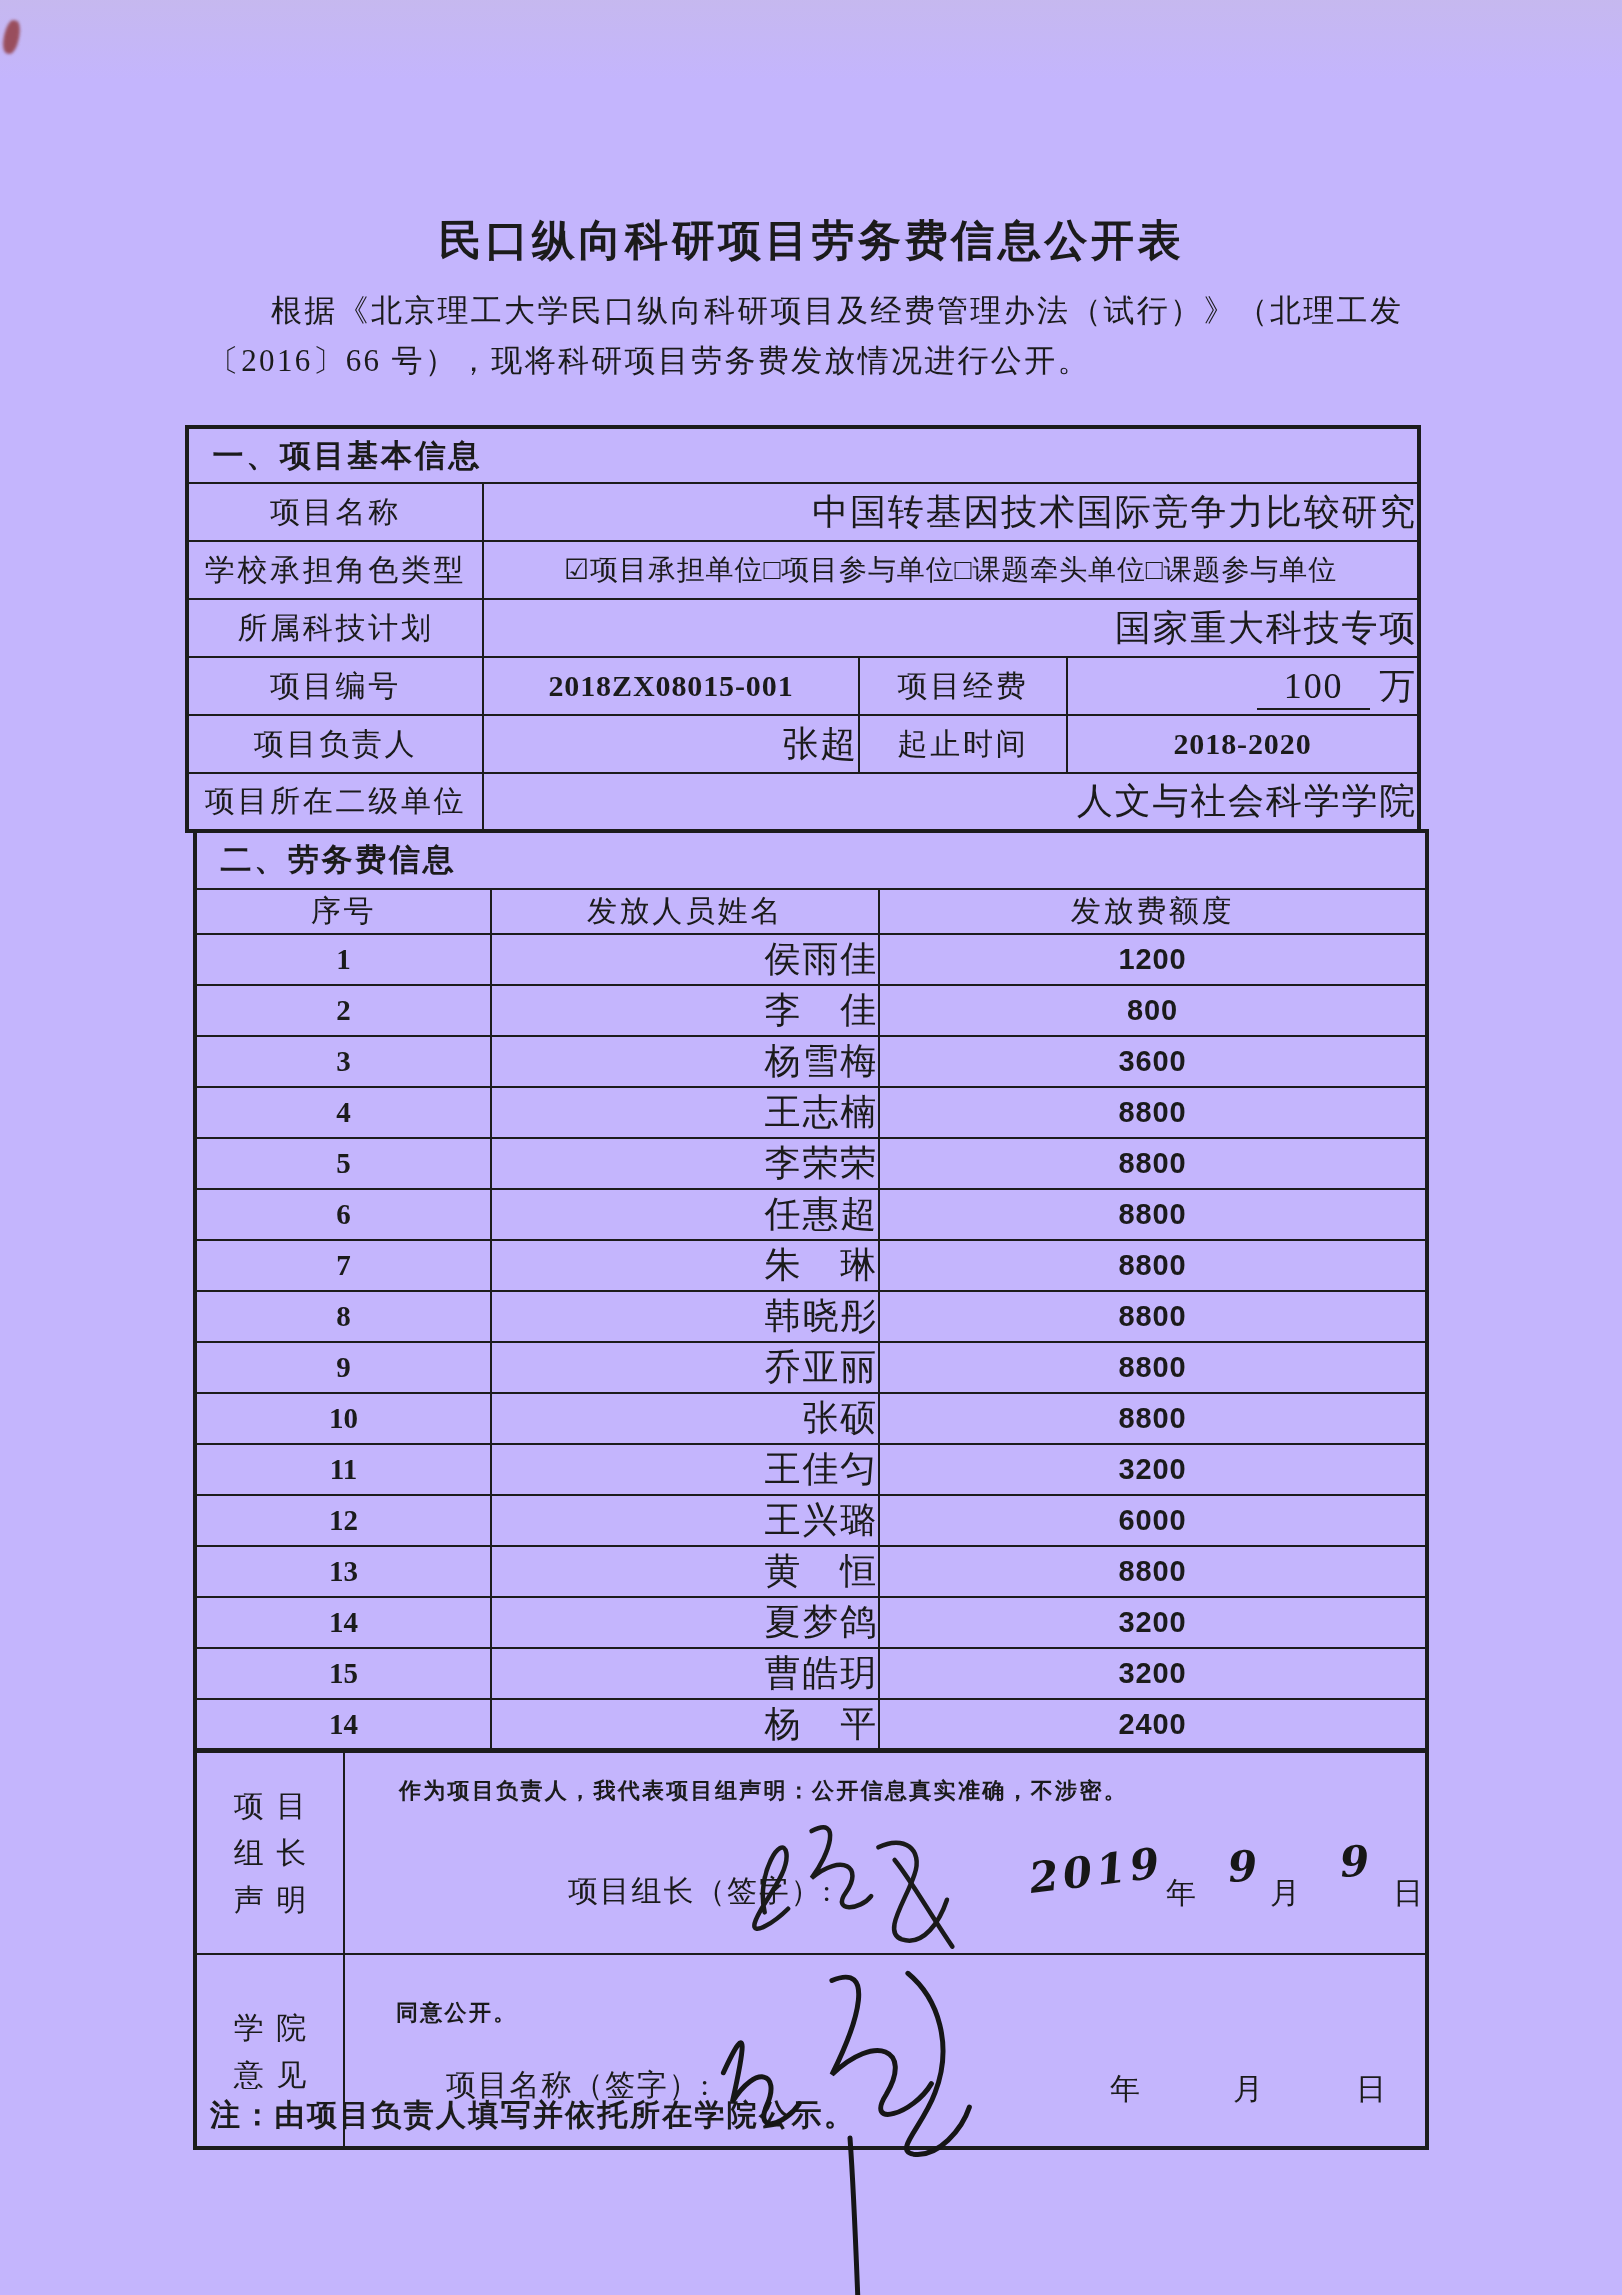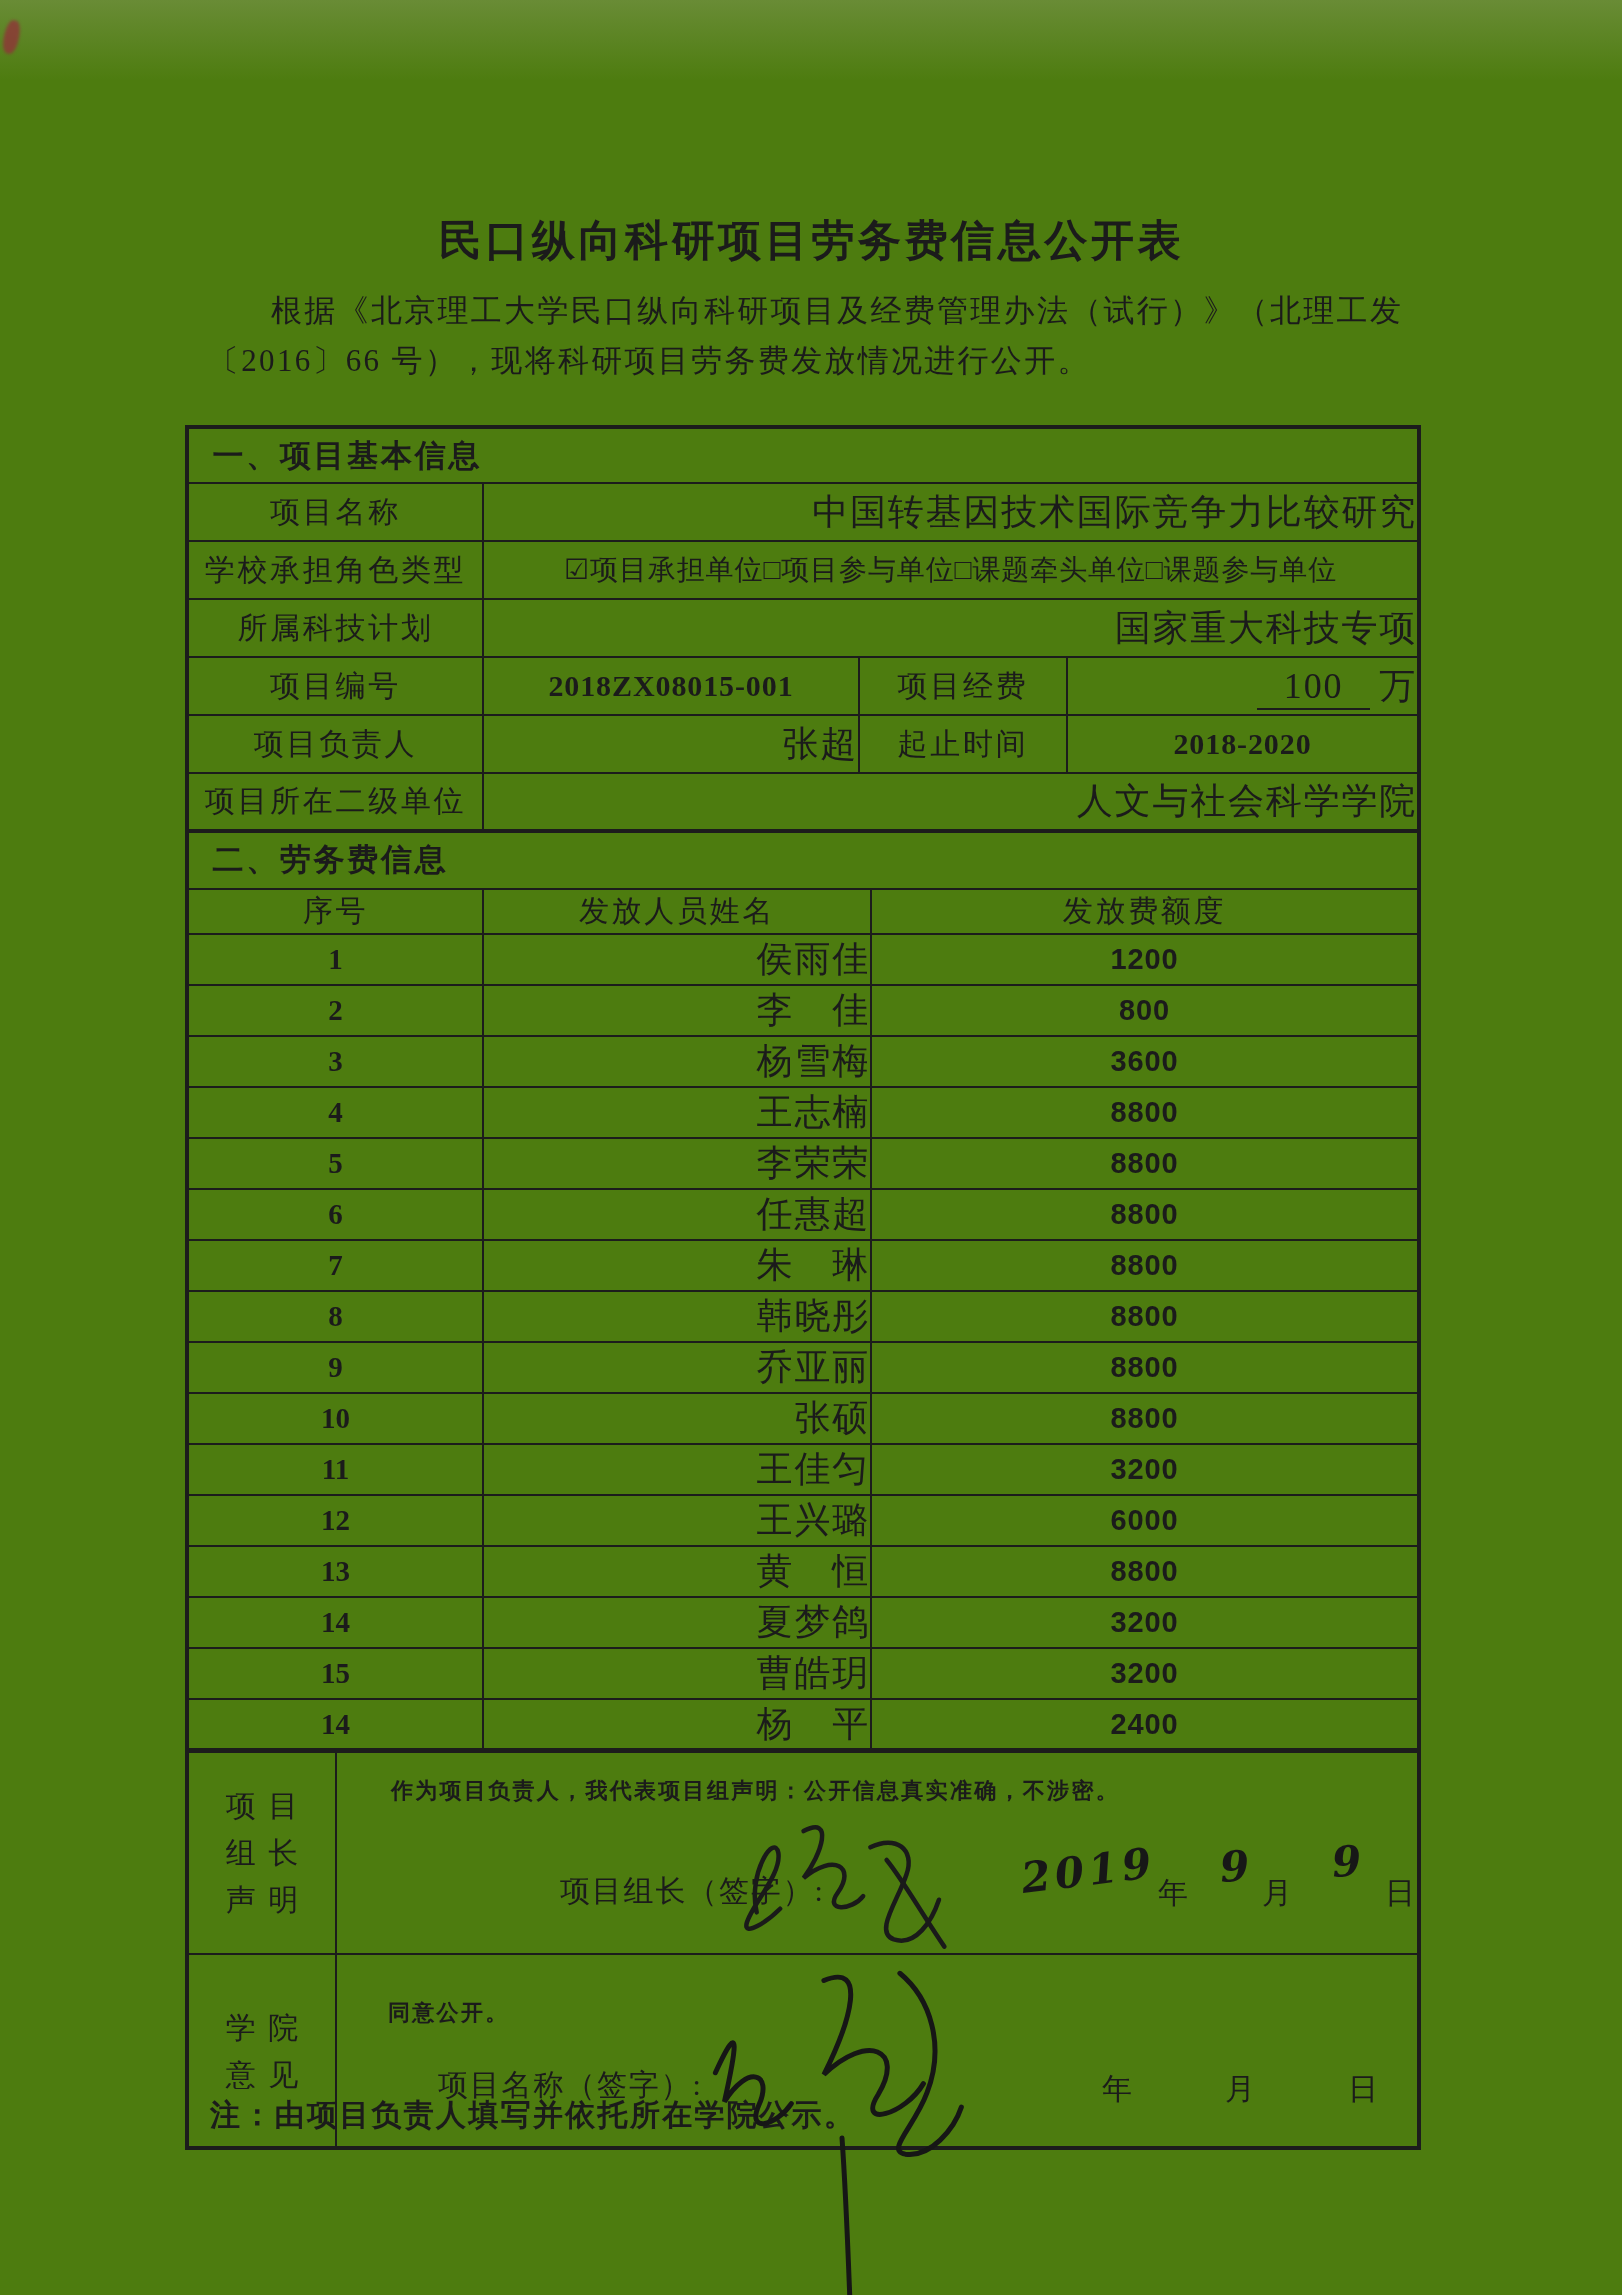--- a/index.html
+++ b/index.html
@@ -1,19 +1,19 @@
 <!DOCTYPE html>
 <html style="font-size:14.5px"><head>
 <meta charset="utf-8">
 <style>
   html,body{margin:0;padding:0;}
   body{background:#e9e7e3;}
   .page{
     position:relative;width:1623px;height:2296px;margin:0 auto;
-    background:#4d7c0f;color:#1b1b1b;overflow:hidden;
+    background:#c4b5fd;color:#1b1b1b;overflow:hidden;
     font-family:"Liberation Serif","DejaVu Serif",serif;
   }
   .page::before{
     content:"";position:absolute;left:0;top:0;right:0;height:81px;
     background:linear-gradient(180deg,rgba(205,196,190,0.22),rgba(205,196,190,0));
     pointer-events:none;
   }
   .corner-mark{
     position:absolute;left:3.6px;top:20px;width:14.5px;height:34px;
     background:#8f3538;opacity:.8;border-radius:45%;
@@ -26,21 +26,21 @@
   }
   .intro{
     position:absolute;left:208px;top:286px;width:1221px;
     font-size:31px;line-height:50px;letter-spacing:2.3px;font-weight:500;
   }
   .intro .l1{display:block;text-indent:63px;white-space:nowrap;}
   .intro .l2{display:block;white-space:nowrap;}
 
   .tables{position:absolute;left:185px;top:425px;width:1232px;}
   table.tb{border-collapse:collapse;table-layout:fixed;width:1232px;border:4.5px solid #1c1c1c;padding-left:36px;}
-  table.tb + table.tb{margin-top:-4.5px;}
+  table.tb + table.tb{margin-top:-4.5px;margin-left:8px;}
   .tb td{border:2.7px solid #1c1c1c;padding:0;overflow:visible;}
 
   td.sec{
     font-family:"Liberation Sans","DejaVu Sans",sans-serif;
     font-weight:700;font-size:31px;letter-spacing:2.7px;
     text-align:left;padding-left:23.5px;
   }
   td.lbl{font-size:30px;letter-spacing:2.7px;text-align:center;font-weight:500;}
   td.val{font-size:36px;letter-spacing:1.8px;text-align:right;font-weight:500;}
   td.chk{font-size:28px;letter-spacing:0.9px;text-align:center;font-weight:500;}

